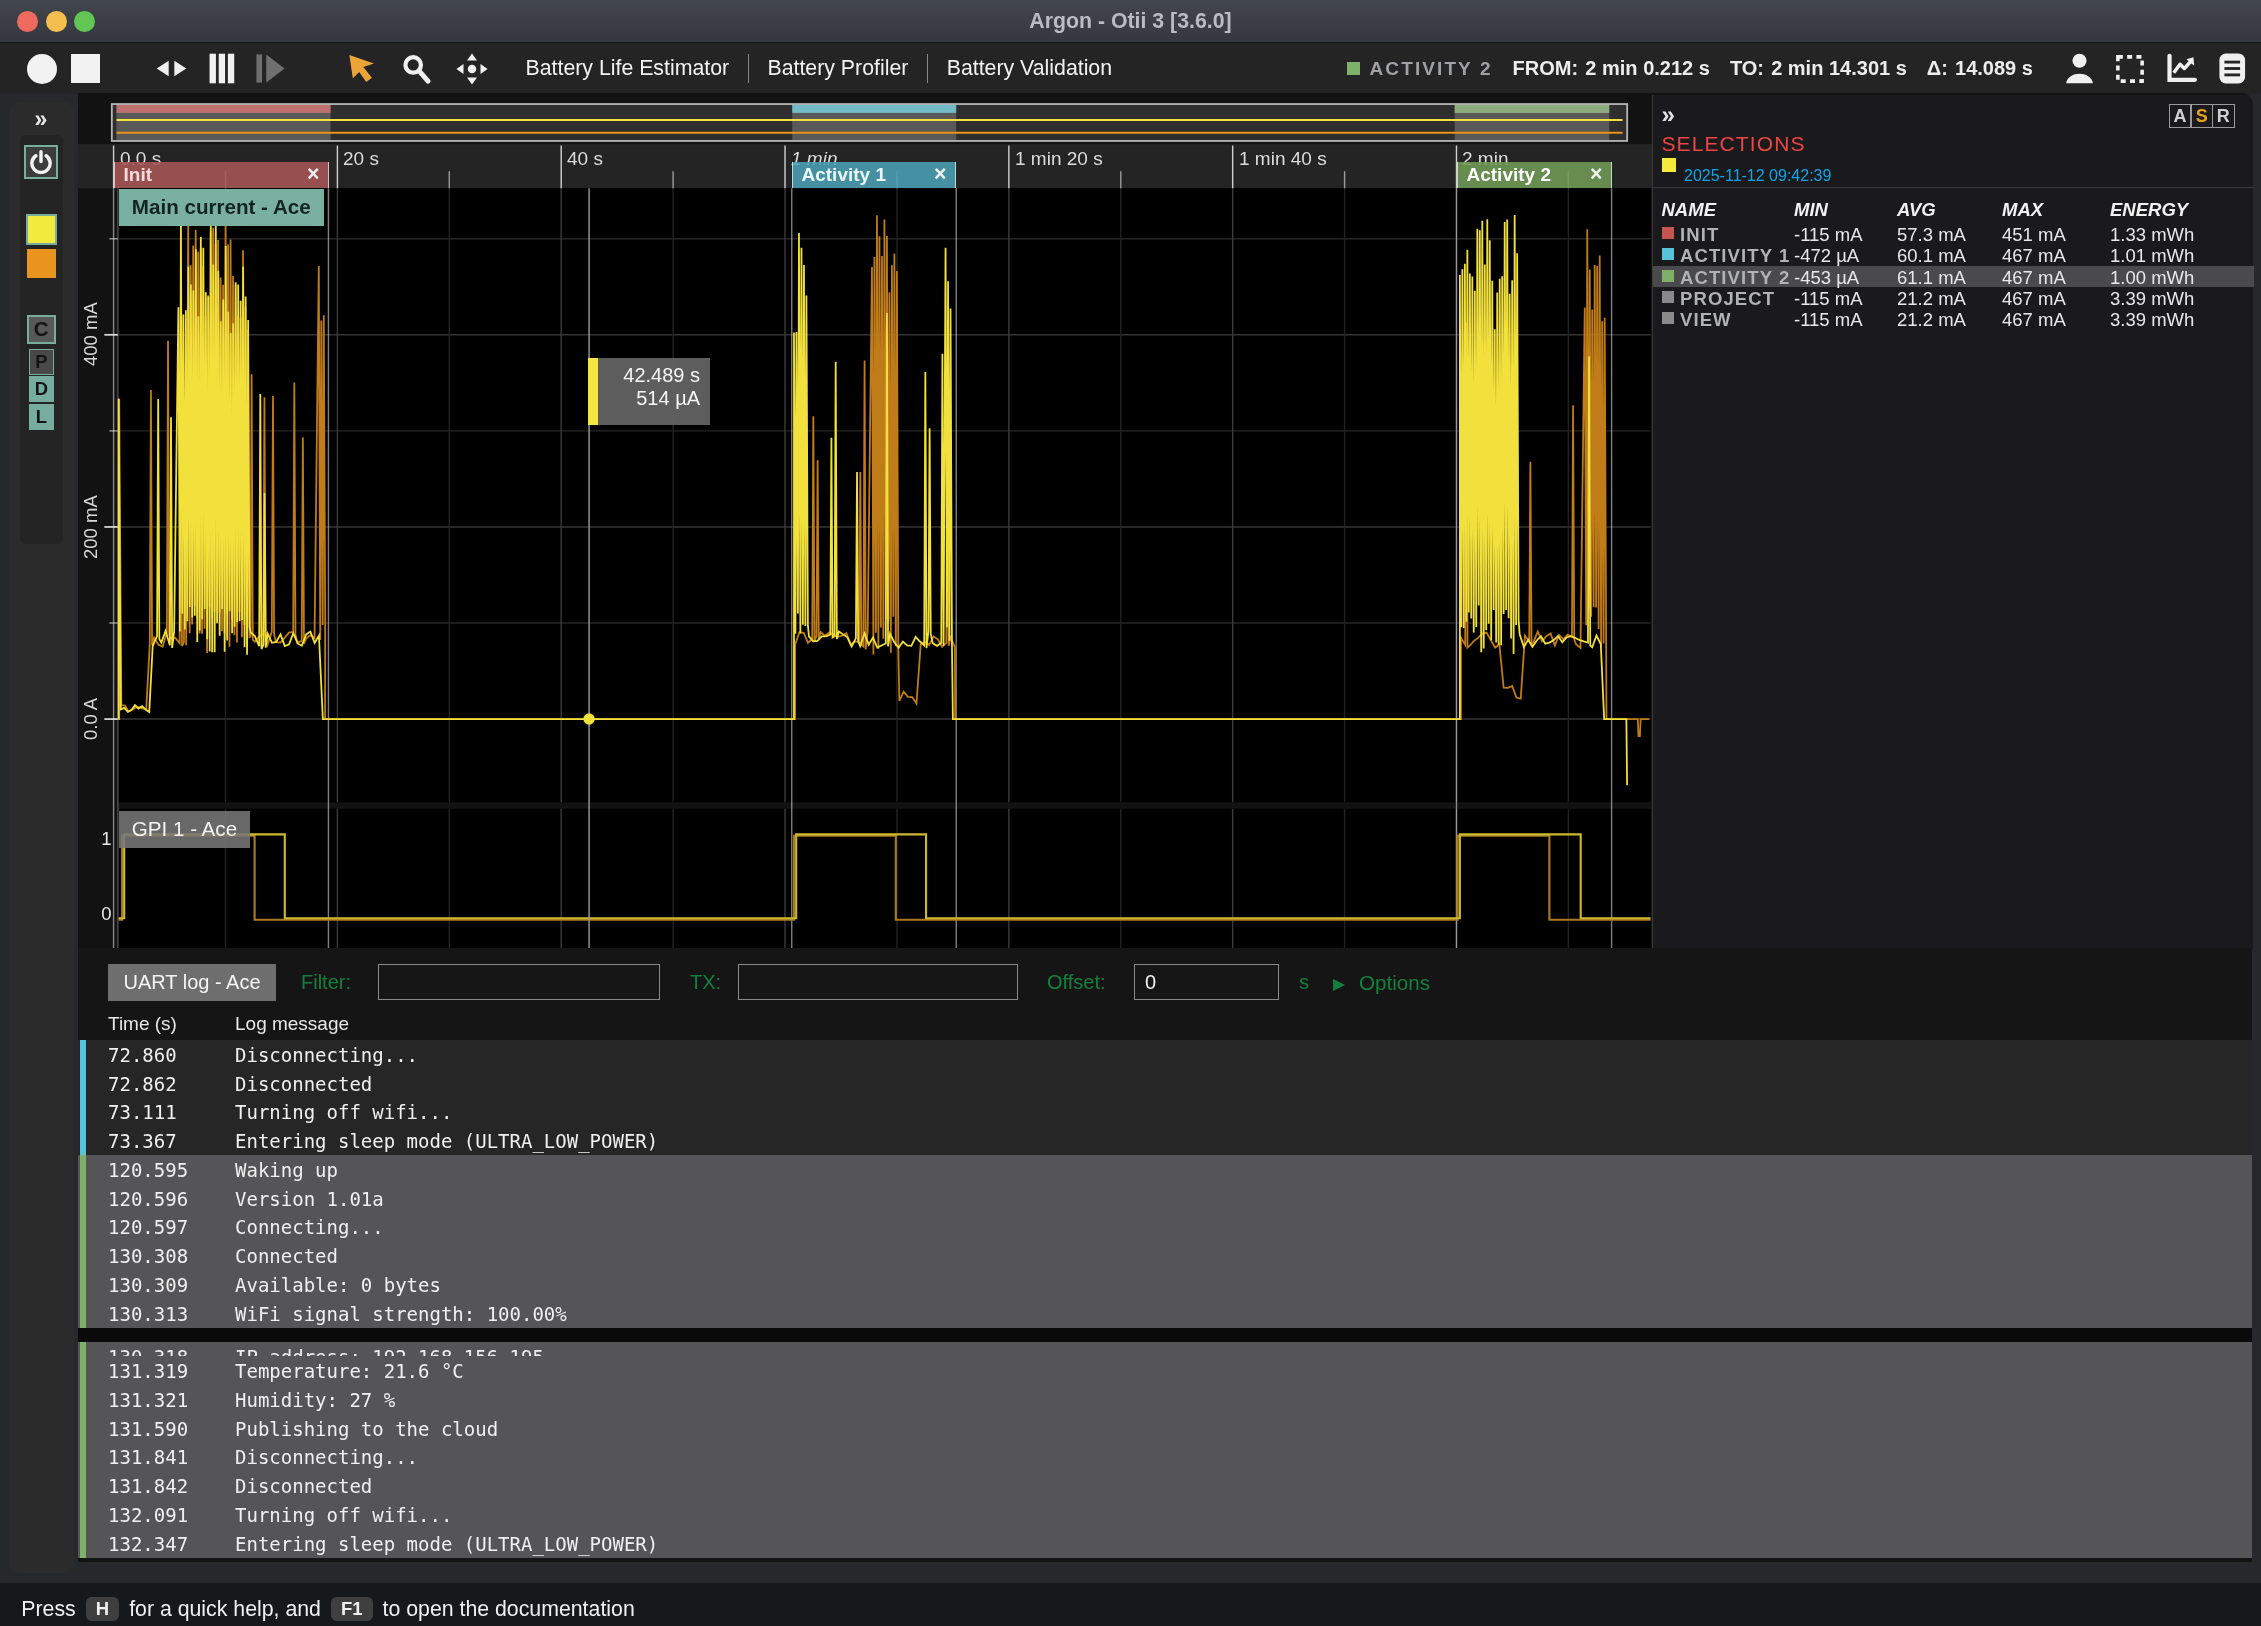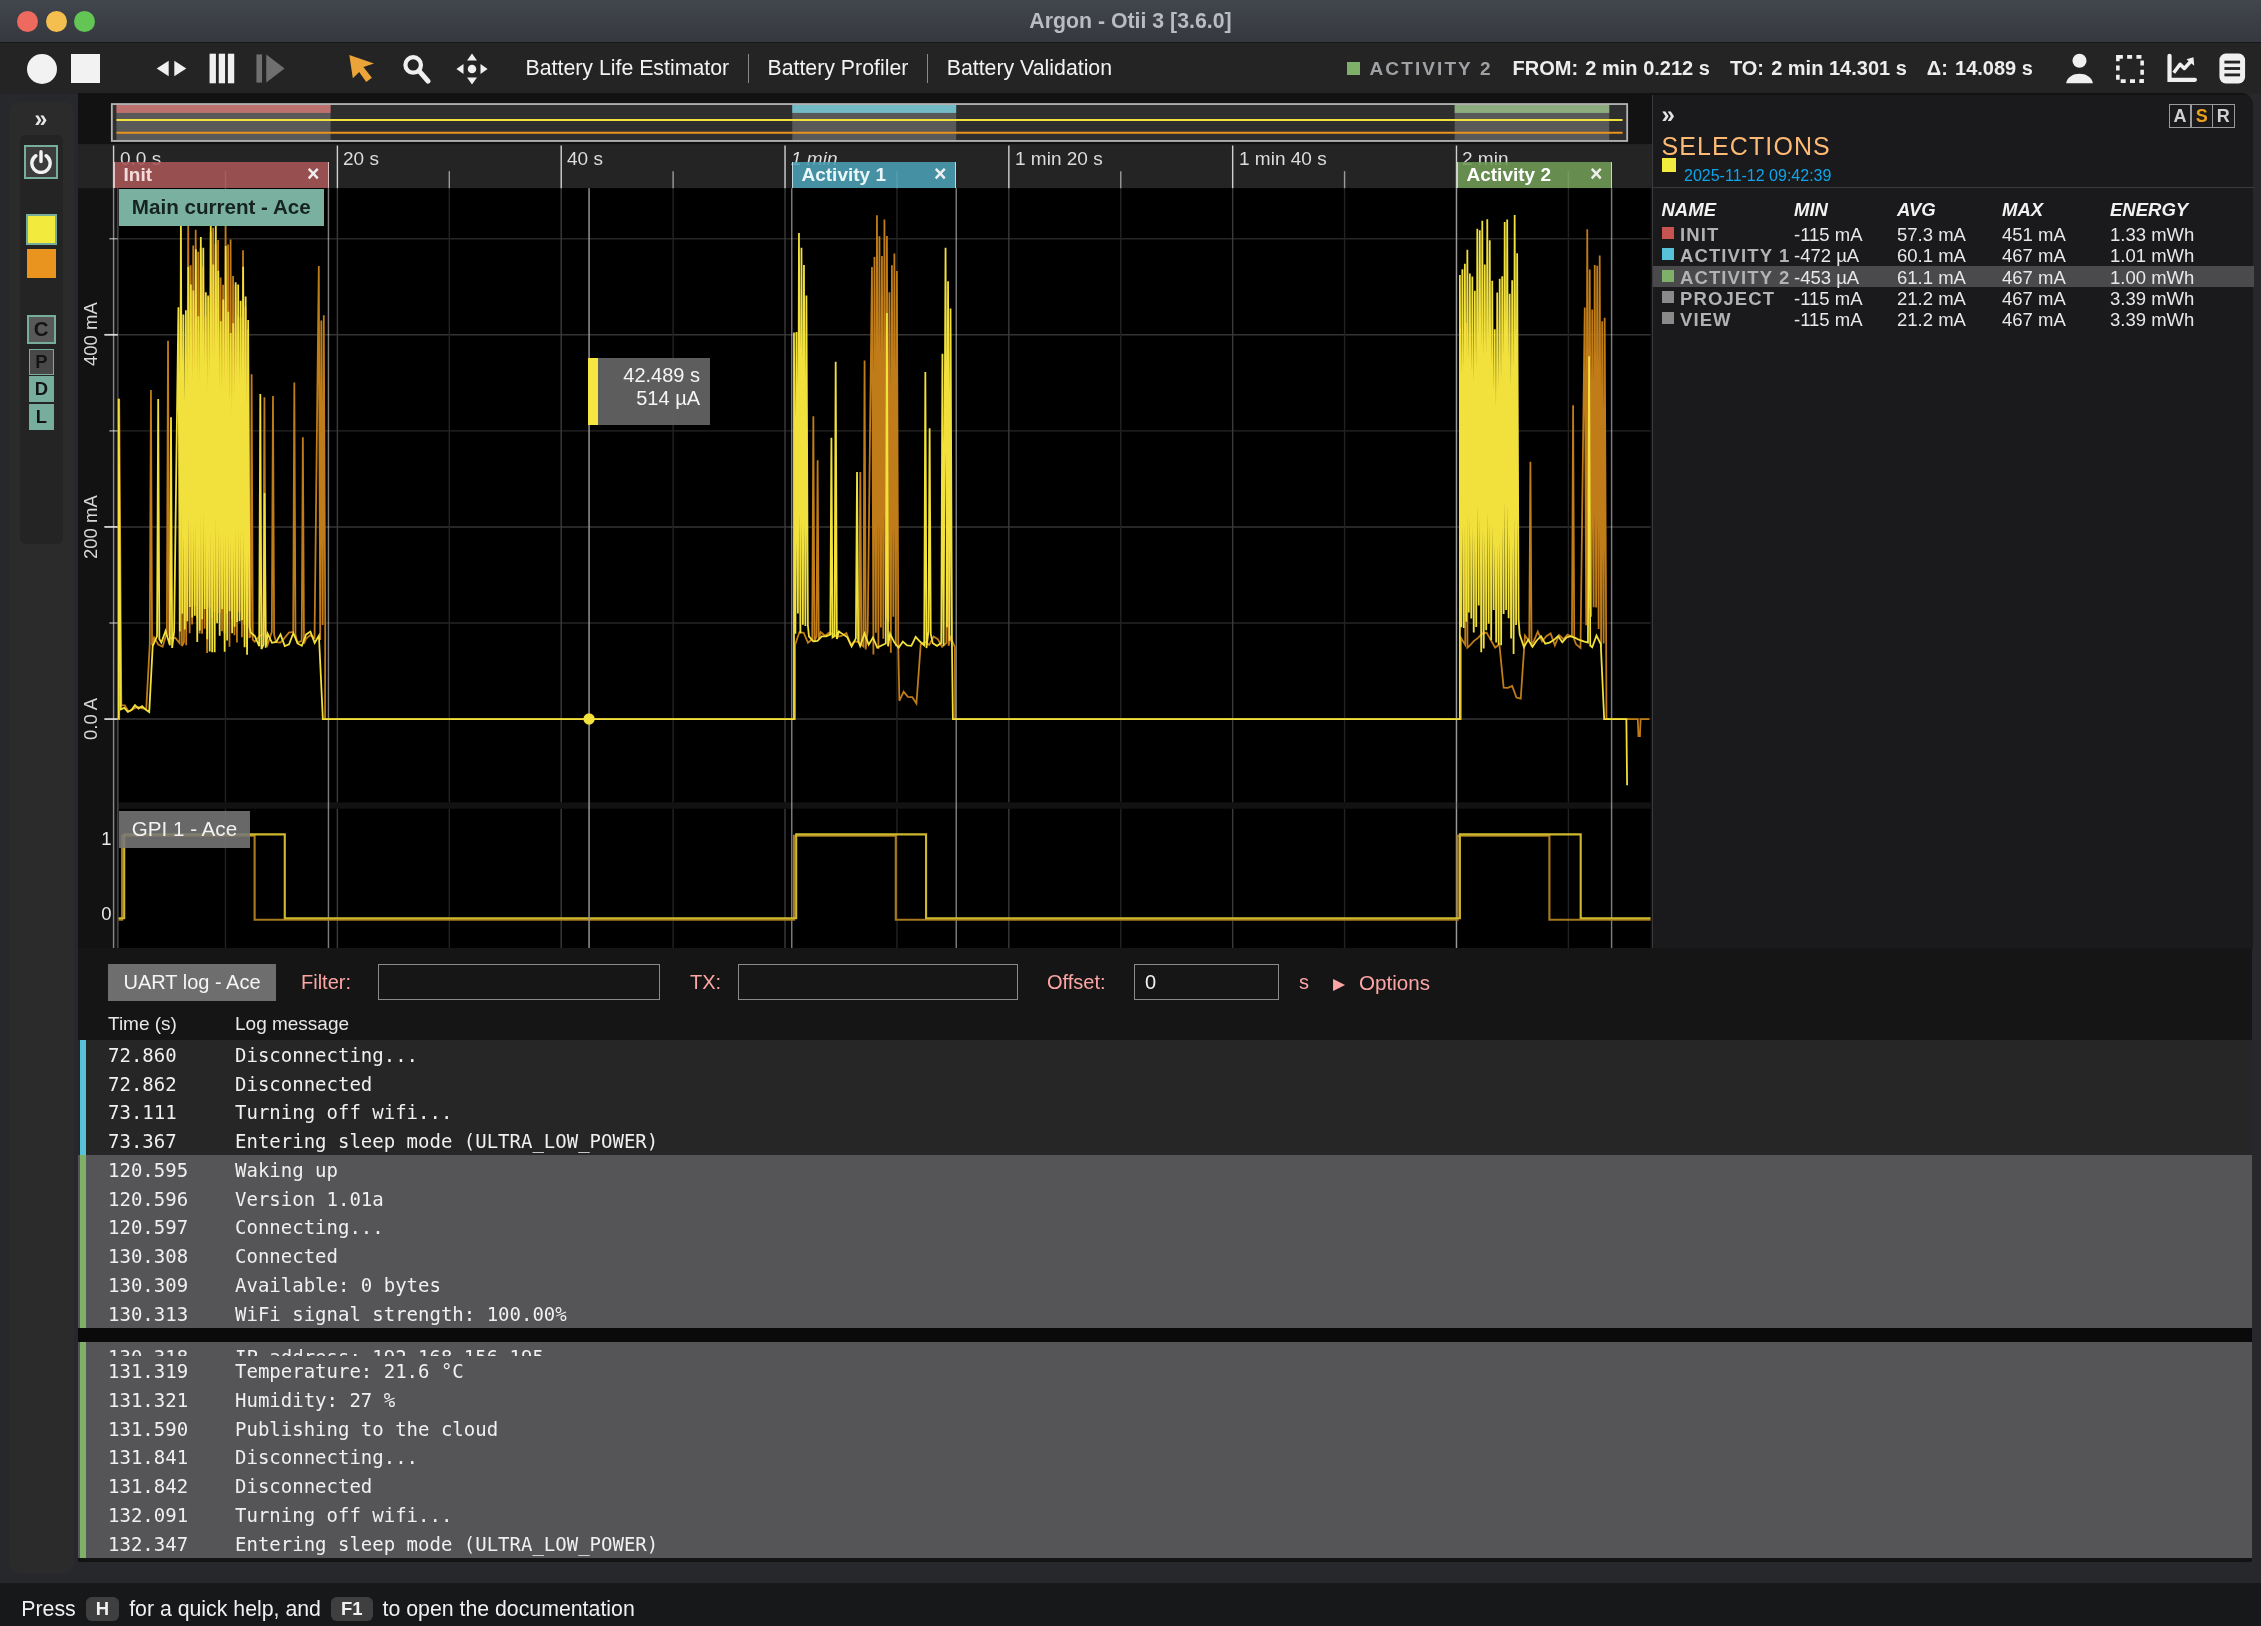--- a/index.html
+++ b/index.html
@@ -36,33 +36,33 @@
 .ylab{position:absolute;writing-mode:vertical-rl;transform:rotate(180deg);font-size:18.5px;color:#d8d8d8;text-align:center}
 .gpilab{position:absolute;font-size:18.5px;color:#e8e8e8;width:28.5px;text-align:right}
 .tooltip{position:absolute;left:588px;top:358px;display:flex;height:67px}
 .tt-bar{width:10px;background:#f5e642}
 .tt-box{width:112px;background:rgba(98,98,98,.95);color:#f5f5f5;font-size:20px;text-align:right;padding:6.4px 10px 0 0}
 
 .panel{position:absolute;left:1652px;top:95px;width:601px;height:854px;background:#1a1a1c;border-left:1.4px solid #3a3a3a;border-radius:0 8.5px 0 0}
 .pcollapse{position:absolute;left:8.5px;top:5.7px;font-size:24px;font-weight:700;color:#e4e4e4}
 .asr{position:absolute;left:517px;top:9.2px;display:flex}
 .asrbtn{width:23px;height:24px;border:1.4px solid #9a9a9a;margin-left:-1.4px;display:flex;align-items:center;justify-content:center;font-size:18px;font-weight:600;color:#d0d0d0}
-.ptitle{position:absolute;left:8.5px;top:37px;font-size:25px;color:#fdba74;letter-spacing:1.1px}
+.ptitle{position:absolute;left:8.5px;top:37px;font-size:21px;color:#ef4444;letter-spacing:1.1px}
 .pts-swatch{position:absolute;left:8.5px;top:63px;width:14.2px;height:14.2px}
 .pts{position:absolute;left:31px;top:72px;font-size:16px;color:#0ea5e9}
 .pdivider{position:absolute;left:0;top:92px;width:601px;height:1.4px;background:#3a3a3a}
 .prow{position:absolute;left:0;width:601px;height:21.3px}
 .pcell{position:absolute;font-size:18.5px;color:#e8e8e8;white-space:nowrap}
 .pname{color:#b0b2b4;font-weight:700;letter-spacing:1.1px}
 .phead{color:#f2f2f2;font-weight:700}
 .psw{position:absolute;left:8.5px;top:4.3px;width:12px;height:12px}
 
 .uart{position:absolute;left:78px;top:948px;width:2174px;height:613px;background:#151515;border-radius:0 0 8.5px 8.5px}
 .ubadge{position:absolute;left:30px;top:15.7px;width:168px;height:37px;background:#6e6e6e;color:#f5f5f5;font-size:20px;display:flex;align-items:center;justify-content:center}
-.ulbl{position:absolute;top:23px;font-size:20px;color:#fca5a5}
+.ulbl{position:absolute;top:23px;font-size:20px;color:#15803d}
 .uinput{position:absolute;top:16.4px;height:36px;background:#161616;border:1.4px solid #8a8a8a;color:#f2f2f2;font-size:20px;padding-left:10px;font-family:"Liberation Sans",sans-serif}
 .uhead{position:absolute;top:65px;font-size:19px;color:#e8e8e8}
 .logrows{position:absolute;left:0;top:92px;width:2174px;height:517px;background:#0a0a0a}
 .lrow{position:absolute;left:0;width:2174px}
 .lstripe{position:absolute;left:2.1px;top:0;width:5.7px;height:100%}
 .ltime,.lmsg{position:absolute;top:3.6px;font-family:"DejaVu Sans Mono",monospace;font-size:19px;color:#f0f0f0;white-space:pre}
 .ltime{left:30px}.lmsg{left:157px}
 
 .statusbar{position:absolute;left:0;top:1583px;width:2261px;height:52px;background:#17181a;display:flex;align-items:center;padding-left:21.3px;gap:10px}
 .statusbar span{font-size:21.3px;color:#f0f0f0}

